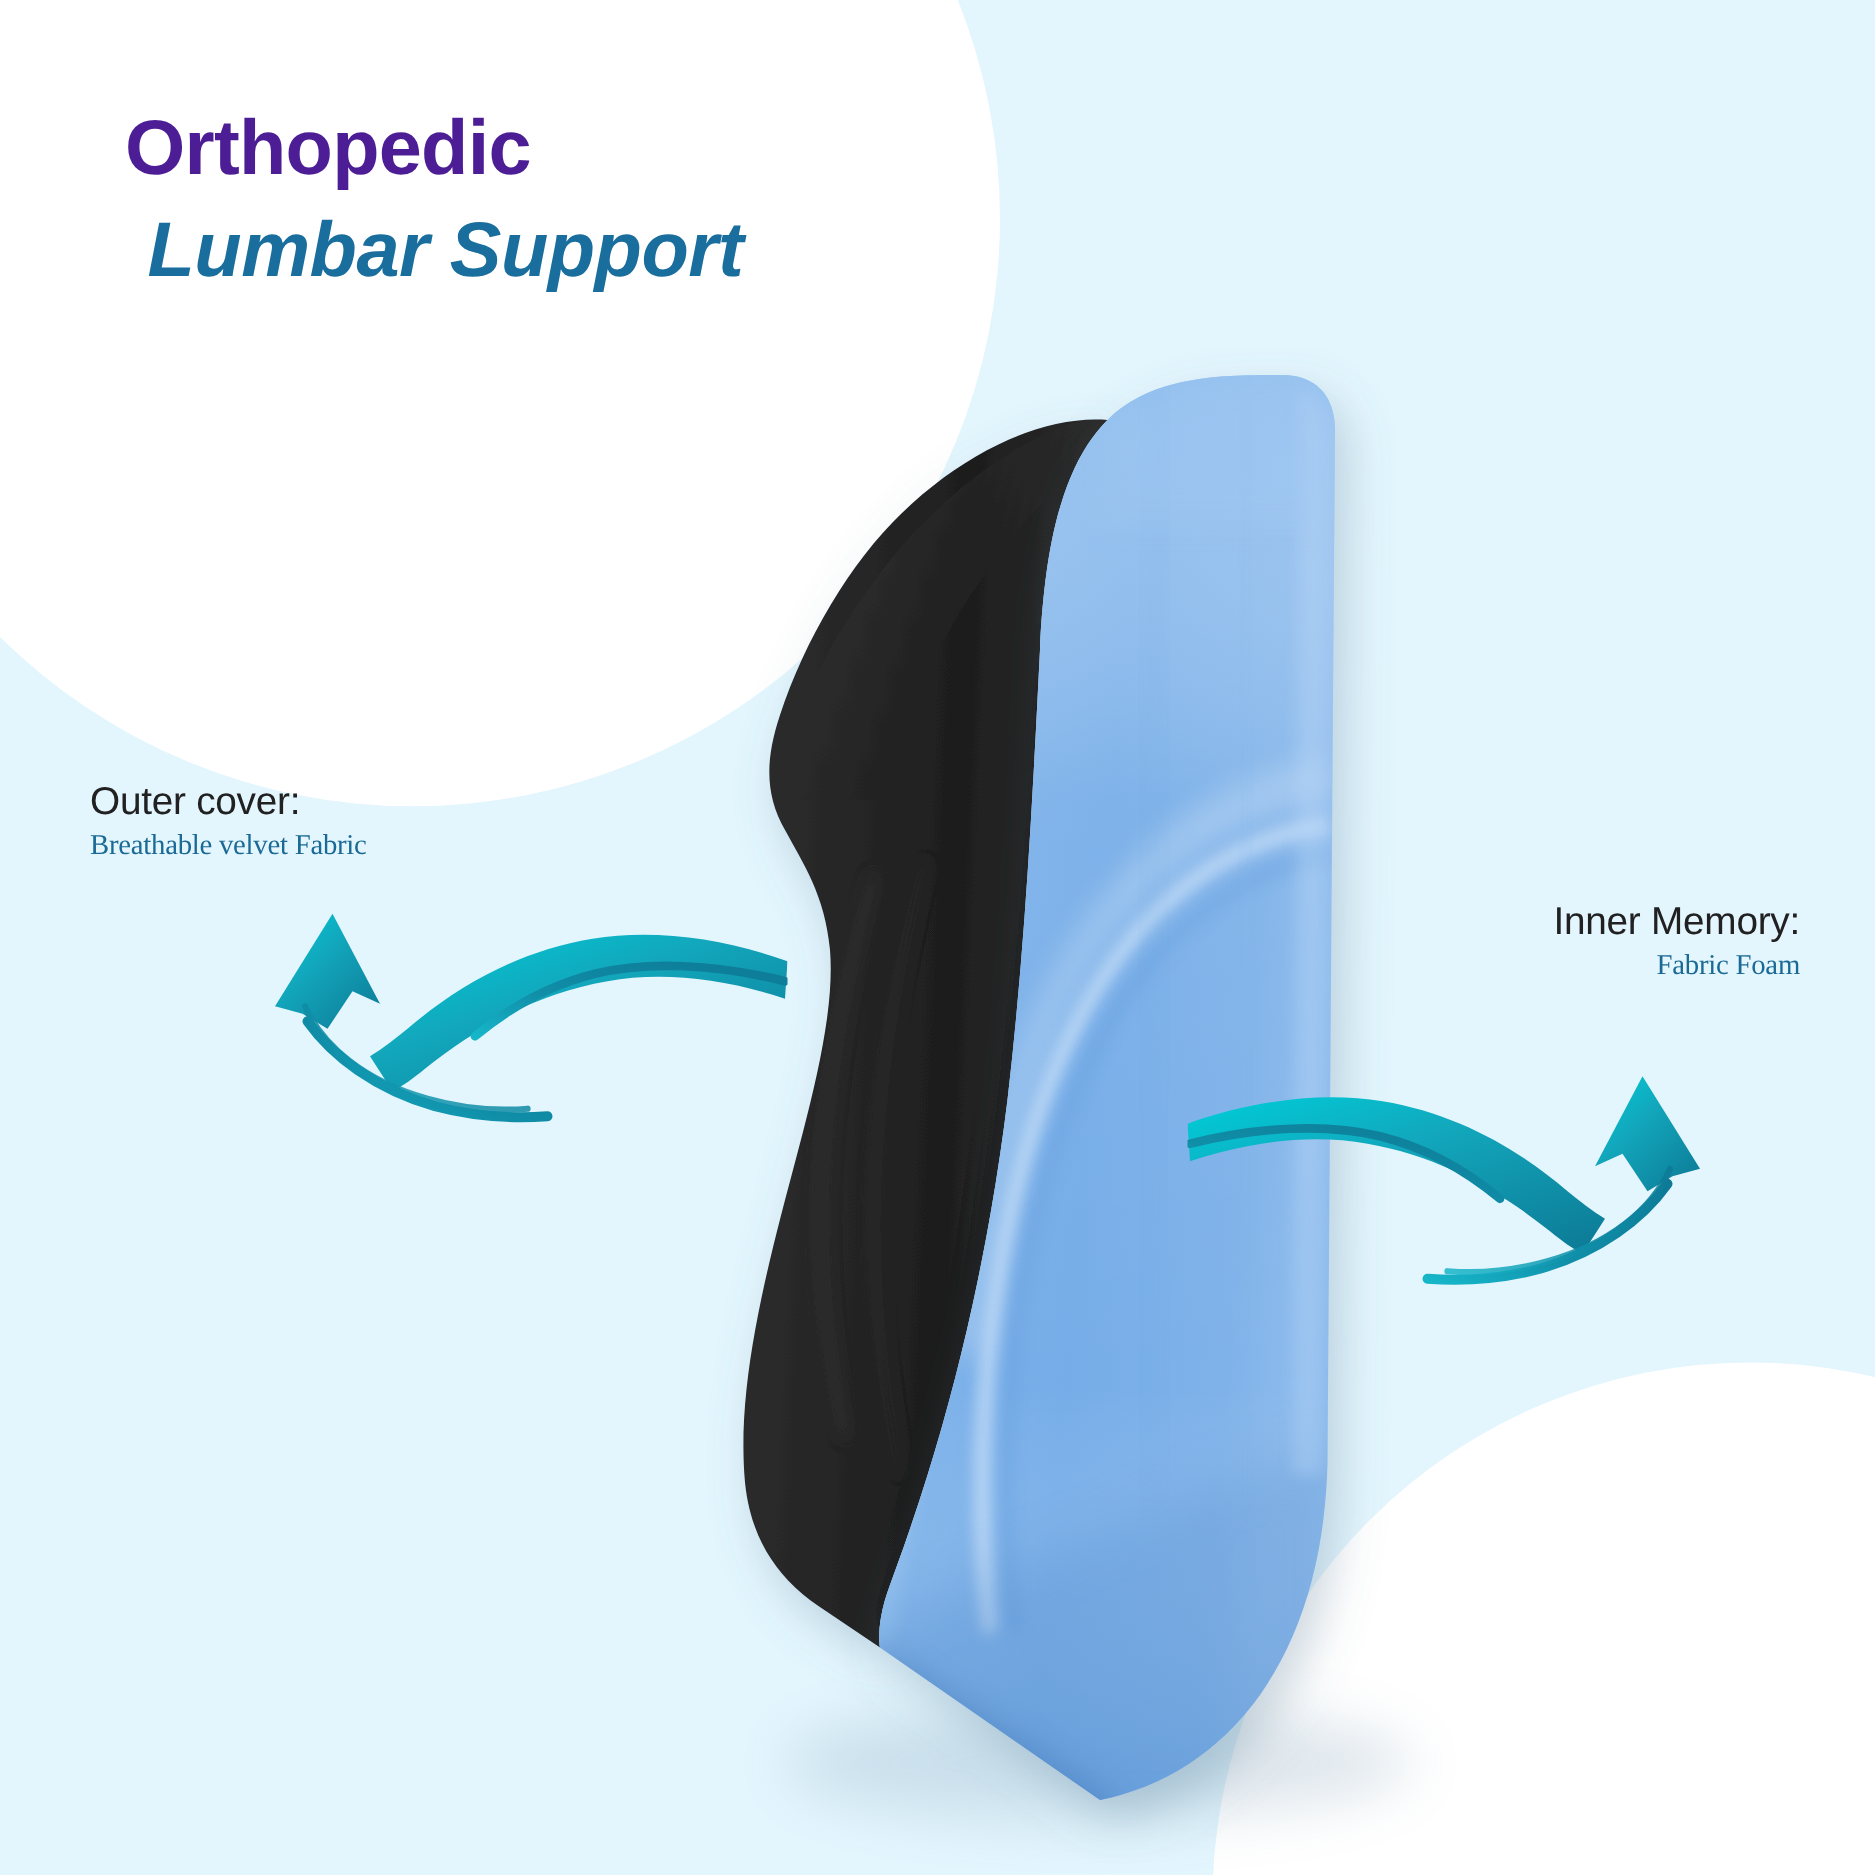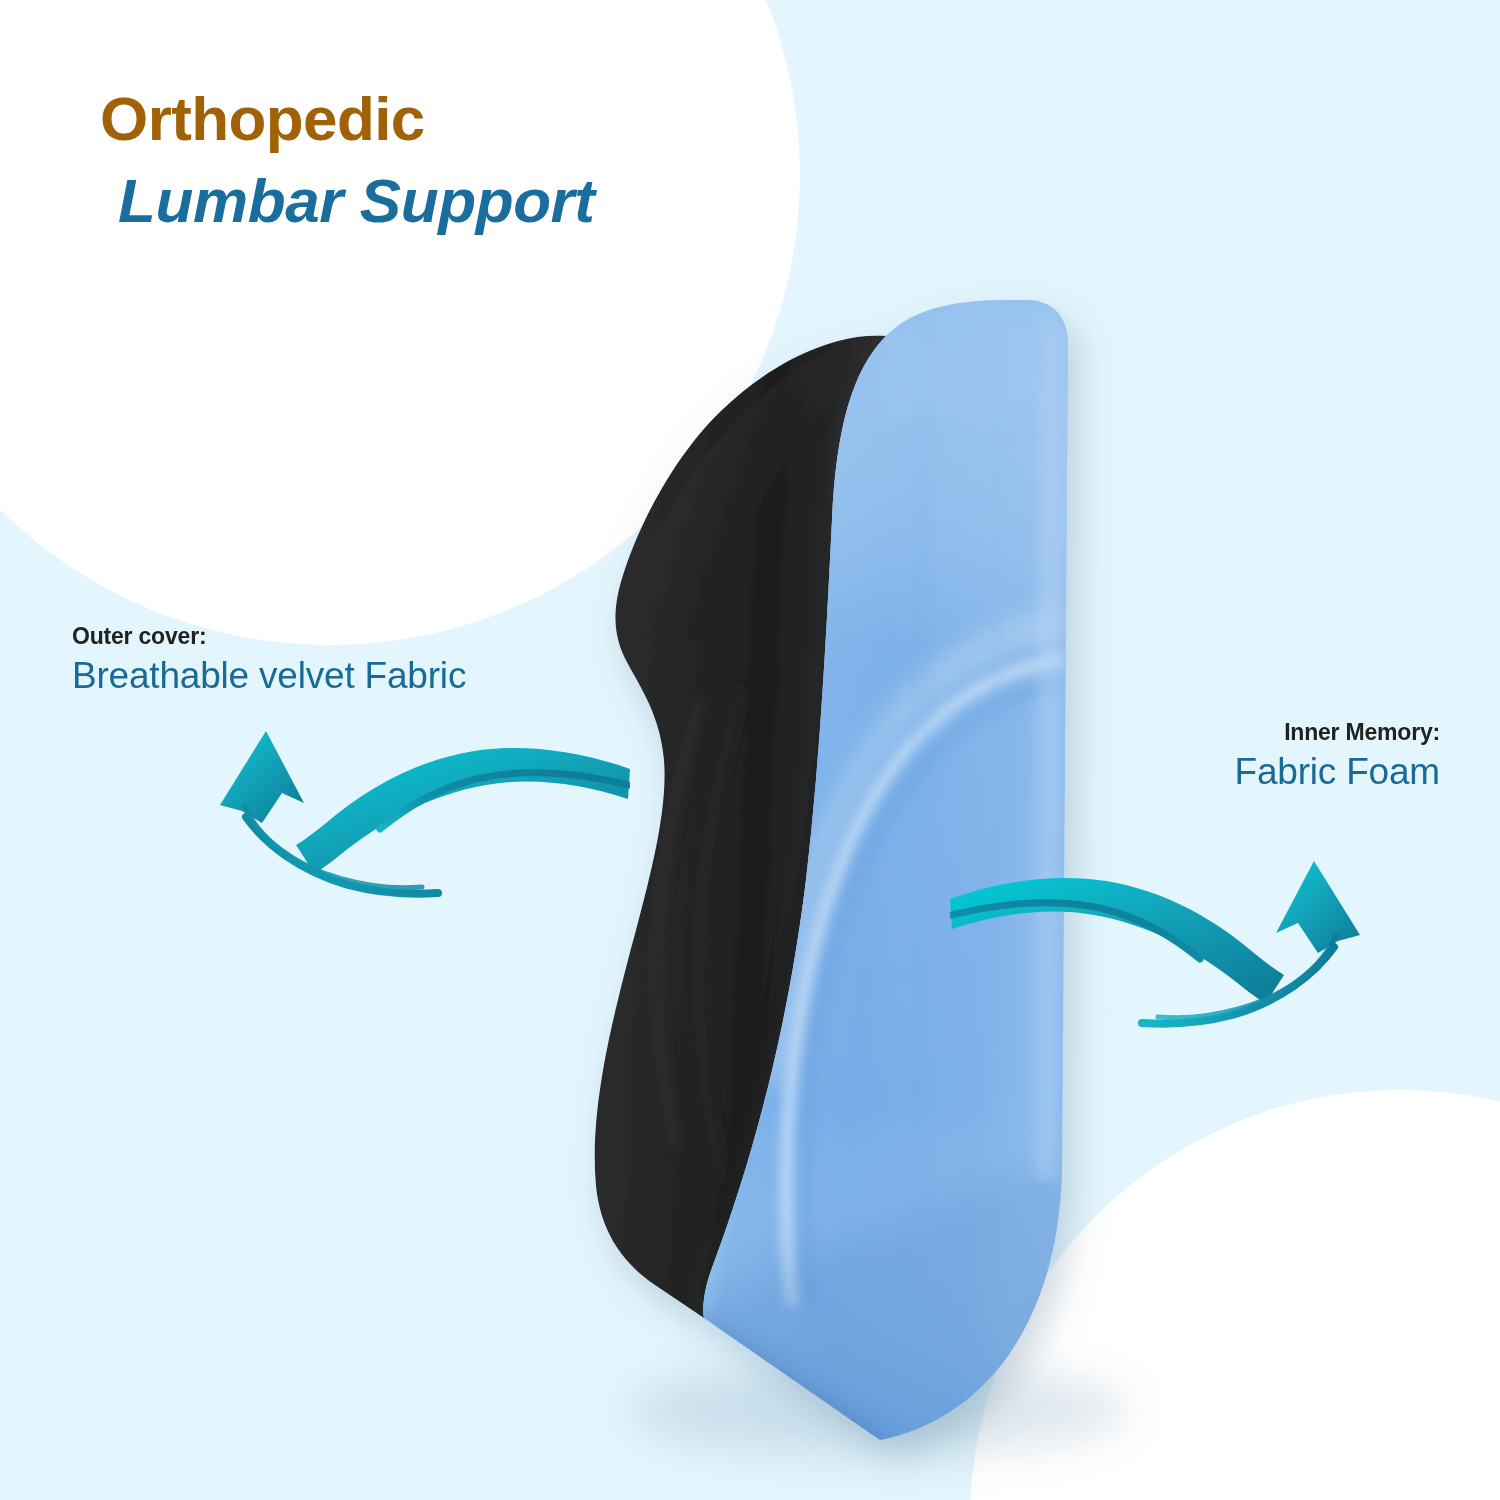--- a/index.html
+++ b/index.html
@@ -41,21 +41,21 @@
   #title-block {
     position: absolute;
     left: 100px;
     top: 88px;
     width: 620px;
     z-index: 30;
   }
   #title-line-1 {
     font-size: 62px;
     font-weight: 700;
-    color: #a16207;
+    color: #4c1d95;
     letter-spacing: -0.6px;
     line-height: 1.0;
     margin: 0 0 6px 0;
   }
   #title-line-2 {
     font-size: 62px;
     font-weight: 700;
     font-style: italic;
     color: #1a6e9e;
     letter-spacing: -0.4px;
@@ -85,34 +85,35 @@
     text-align: left;
     width: 470px;
   }
   #callout-inner {
     left: 1040px;
     top: 718px;
     text-align: right;
     width: 400px;
   }
   .callout-title {
-    font-size: 23px;
-    font-weight: 700;
+    font-size: 31px;
+    font-weight: 400;
     color: #212121;
     letter-spacing: -0.2px;
     line-height: 1.24;
     margin: 0 0 2px 0;
   }
   .callout-body {
-    font-size: 37px;
+    font-size: 23px;
     font-weight: 400;
     color: #1a6a95;
     letter-spacing: -0.2px;
     line-height: 1.24;
     margin: 0;
+    font-family: Liberation Serif, serif;
   }
 
   
   .arrow-svg {
     position: absolute;
     z-index: 35;
     pointer-events: none;
   }
   #arrow-left-wrap { left: 200px; top: 725px; width: 430px; height: 190px; }
   #arrow-right-wrap { left: 950px; top: 855px; width: 430px; height: 180px; }

